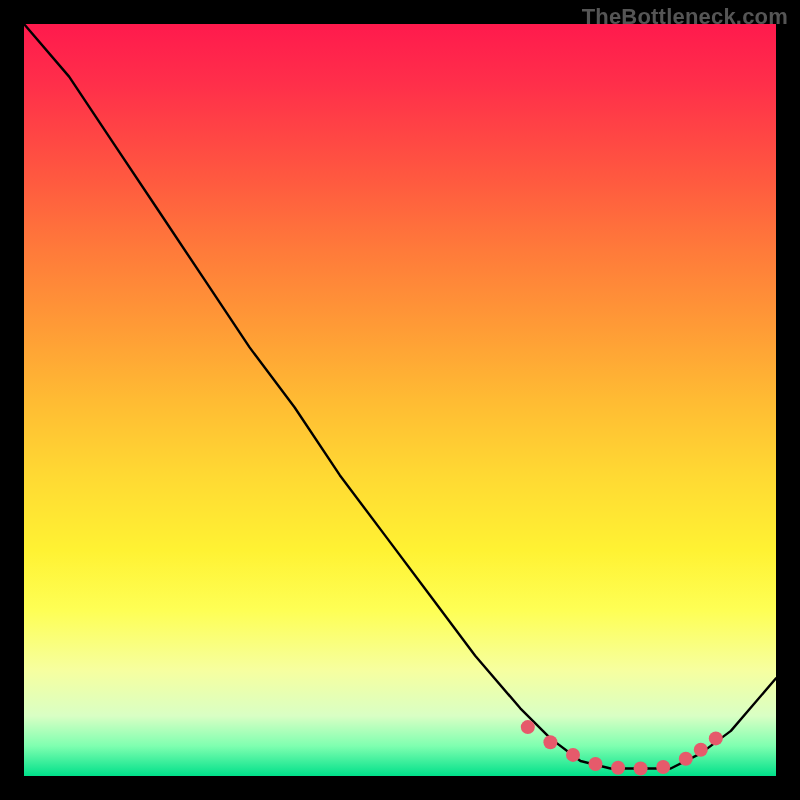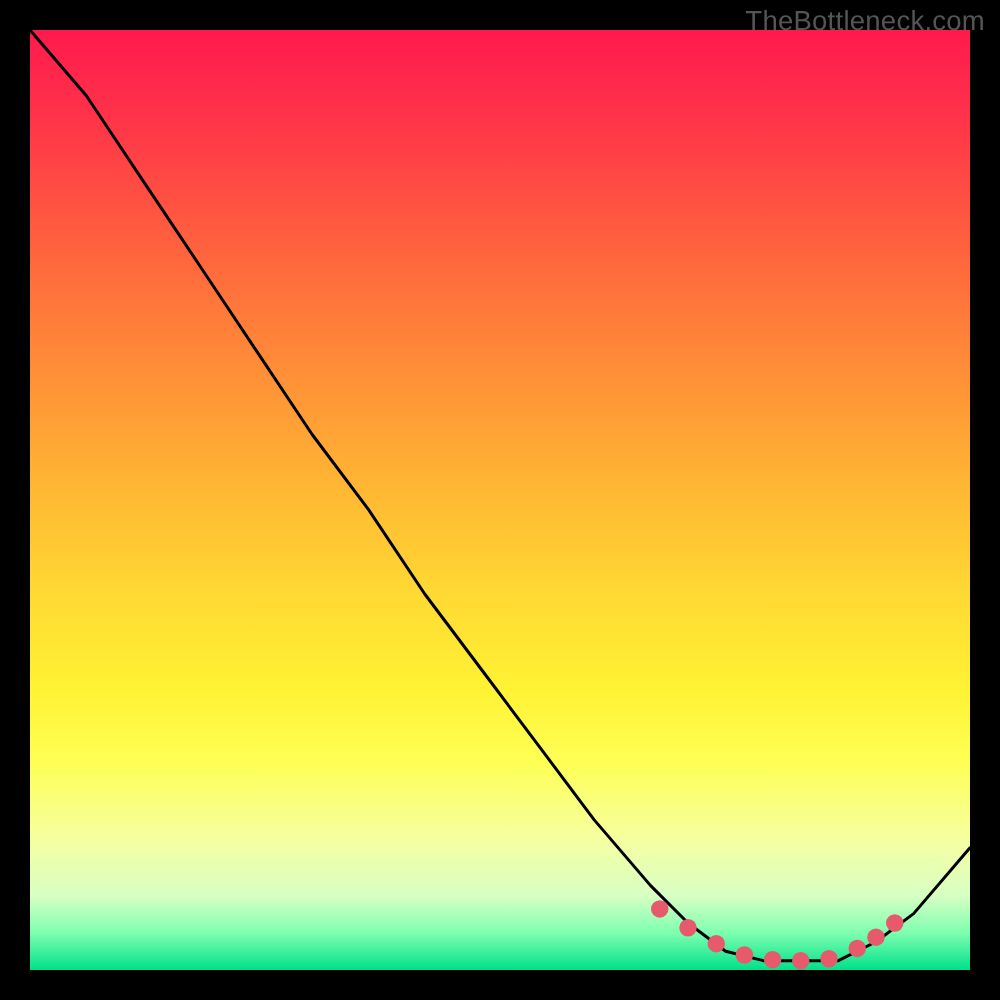--- a/index.html
+++ b/index.html
@@ -32,21 +32,21 @@
       #7fffb0 96%,
       #00e08a 100%
     );
   }
   .watermark {
     position: absolute;
     top: 4px;
     right: 12px;
     color: #555;
     font-size: 22px;
-    font-weight: 400;
+    font-weight: 700;
     letter-spacing: 0.2px;
     user-select: none;
   }
   svg.plot {
     position: absolute;
     left: 0;
     top: 0;
     width: 752px;
     height: 752px;
     overflow: visible;

